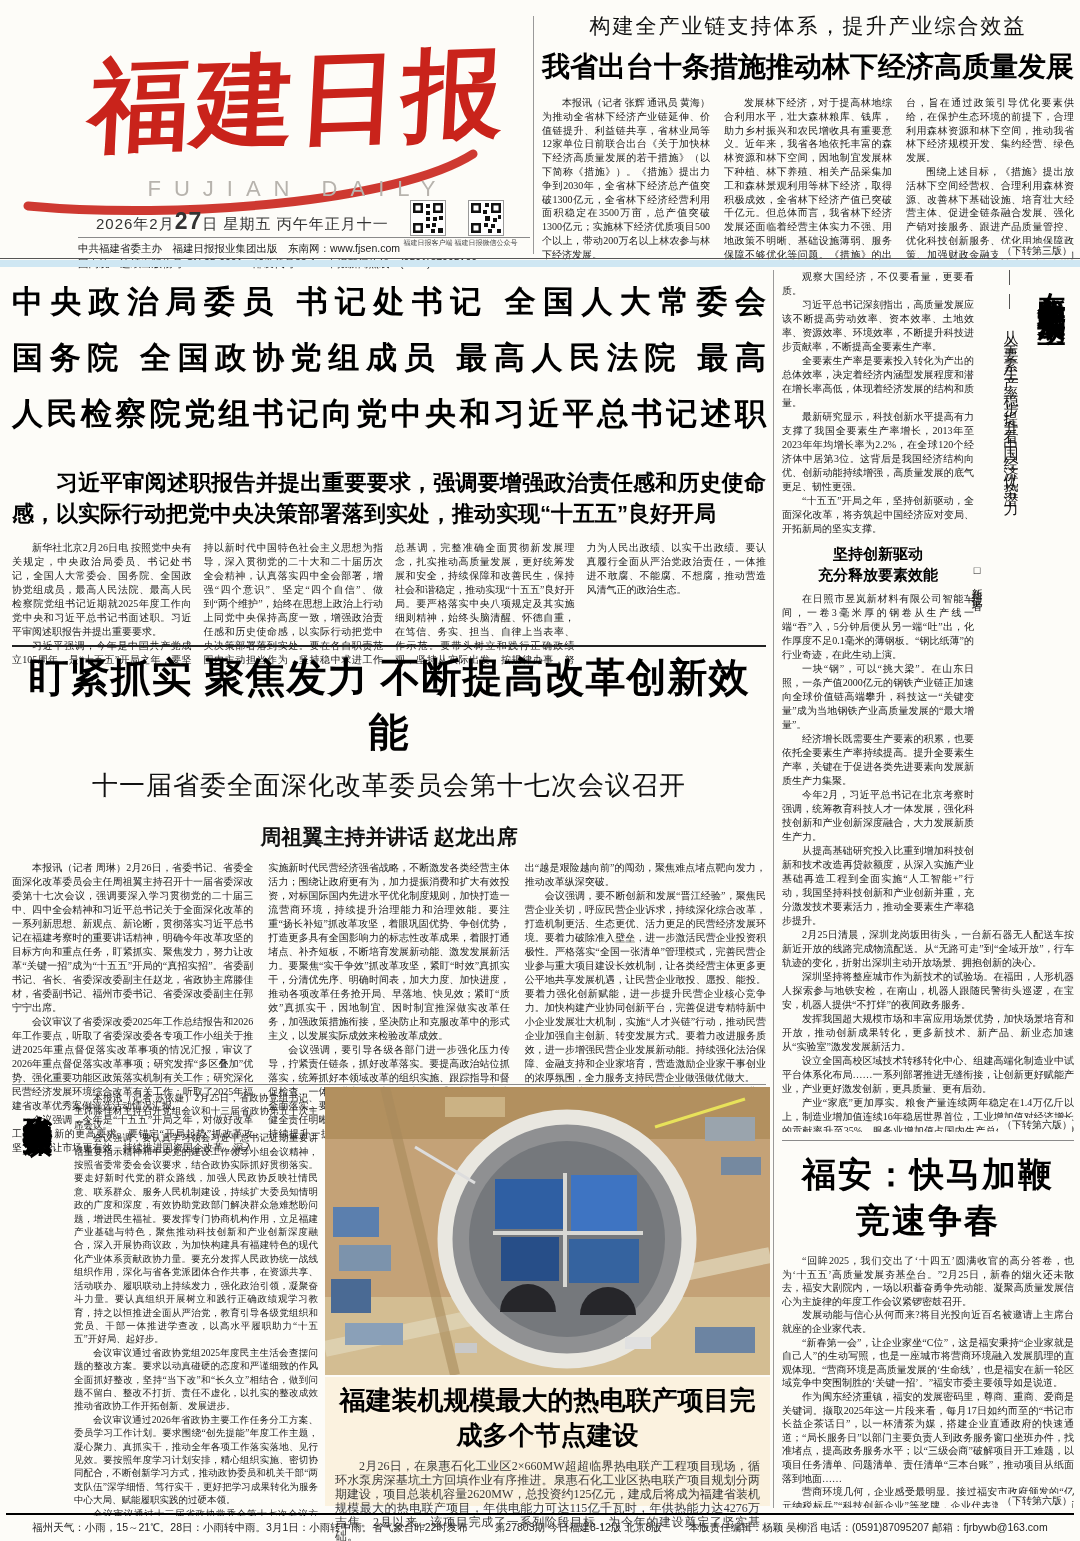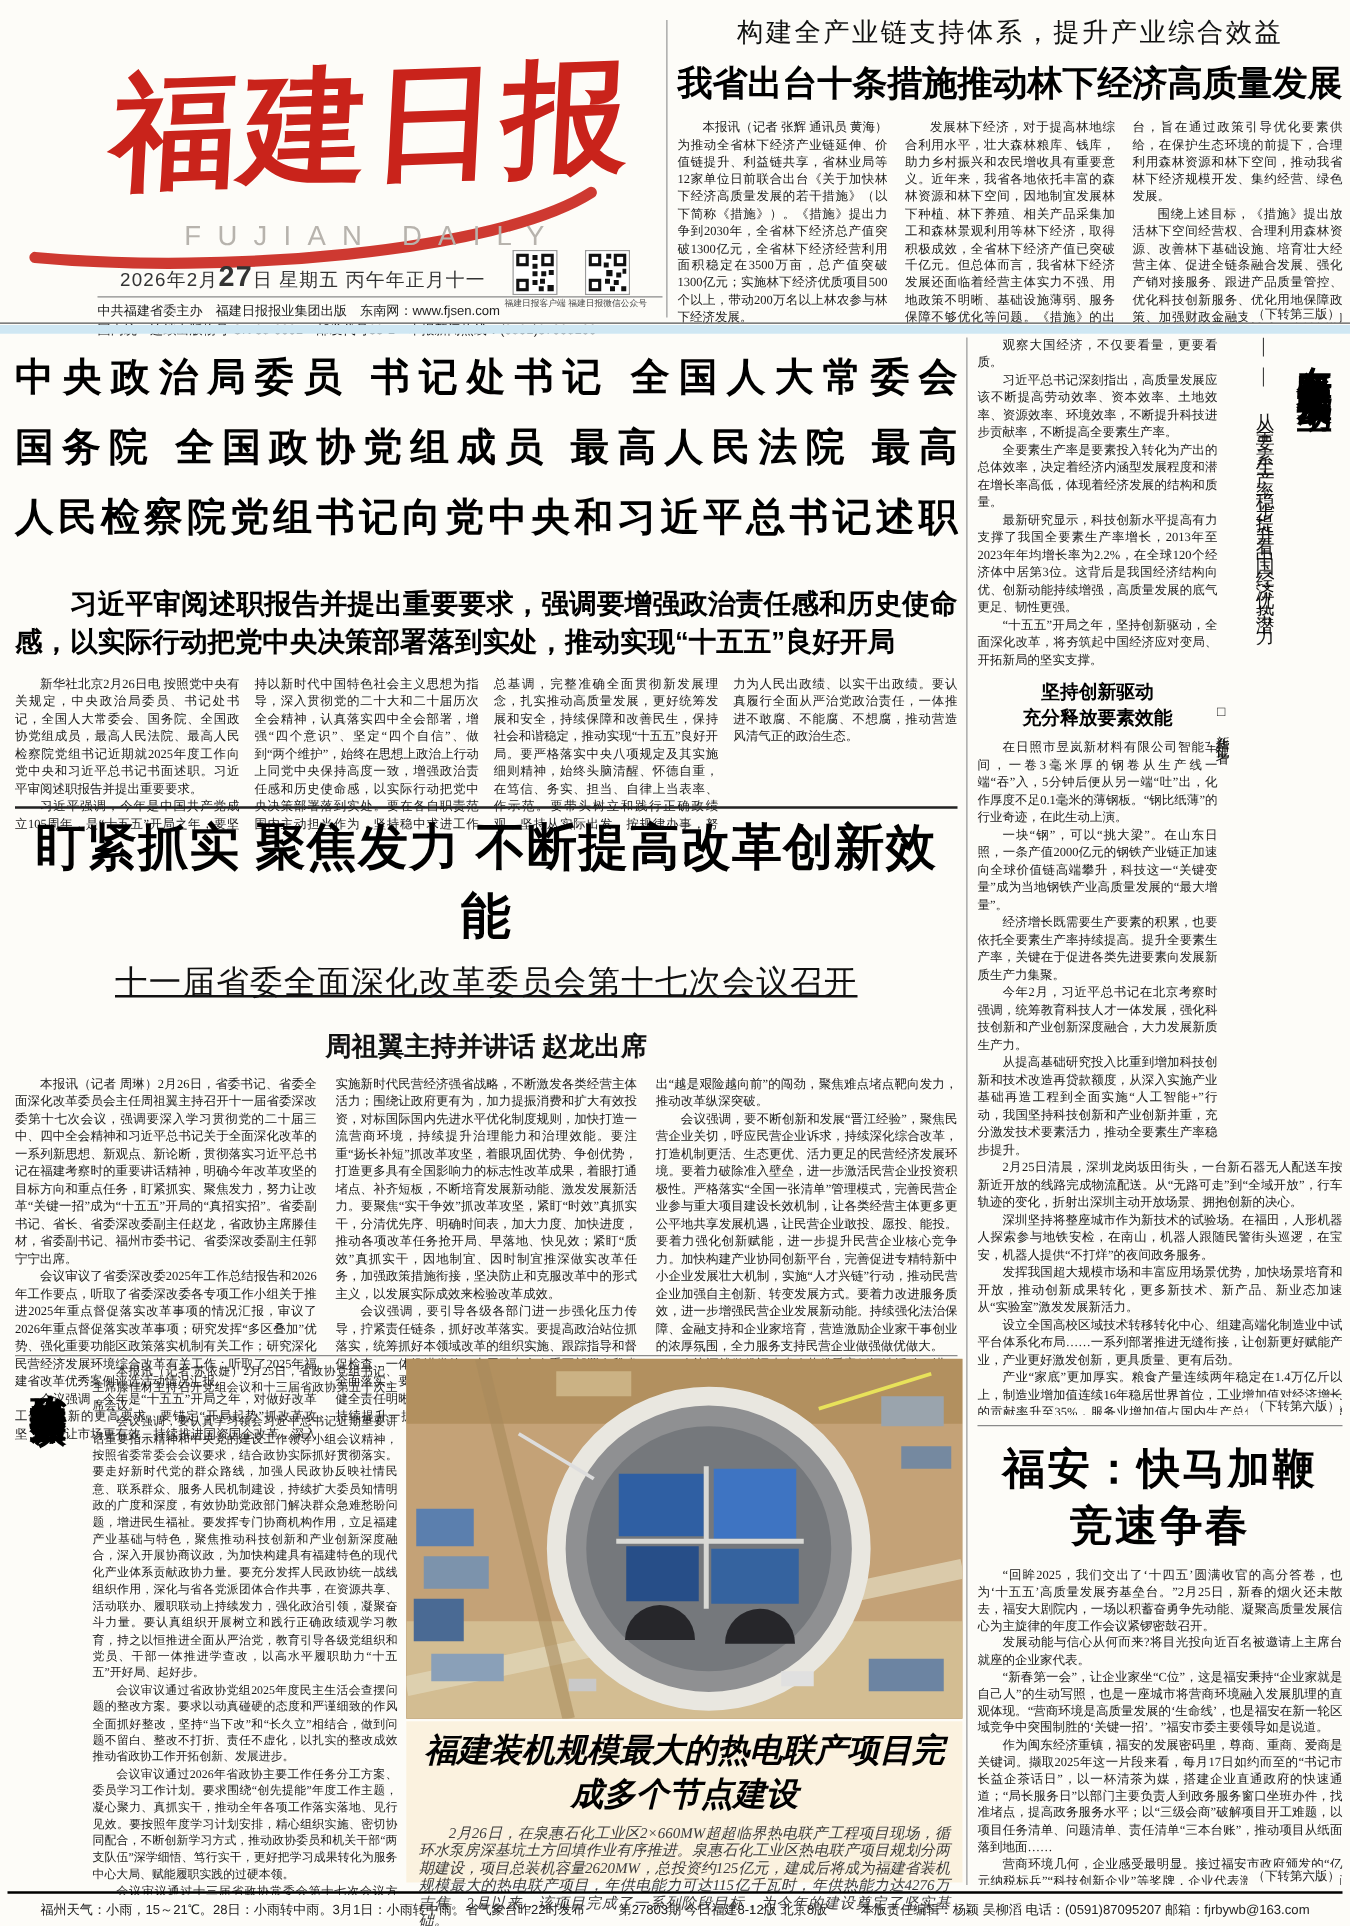--- a/index.html
+++ b/index.html
@@ -49,21 +49,21 @@
                font-family:"Liberation Sans", sans-serif; font-size:31px; line-height:56px; }
   .lead-sub { margin-top:25px; font-size:22px; line-height:31px; font-weight:700; text-indent:2em;
               font-family:"Liberation Sans", sans-serif; color:#000; text-align:justify; }
   .lead-body { position:relative; margin-top:12px; height:126px; column-count:4; column-gap:12px;
                column-fill:auto; font-size:10px; line-height:14px; text-align:justify; overflow:hidden; }
 
   
   #reform-story { left:12px; top:650px; width:754px; height:432px; }
   .reform-headline { text-align:center; font-size:40px; font-weight:900; color:#000;
                      font-family:"Liberation Sans", sans-serif; letter-spacing:1px; }
-  .reform-sub1 { margin-top:8px; text-align:center; font-size:26px; color:#111; letter-spacing:1px;text-decoration:underline; }
+  .reform-sub1 { margin-top:8px; text-align:center; font-size:26px; color:#111; letter-spacing:1px; }
   .reform-sub2 { margin-top:20px; text-align:center; font-size:21px; font-weight:700; color:#111; }
   .reform-body { margin-top:10px; height:304px; column-count:3; column-gap:15px; column-fill:auto;
                  font-size:10px; line-height:14px; text-align:justify; overflow:hidden; }
 
   
   #zx-story { left:12px; top:1092px; width:306px; height:424px; overflow:hidden; }
   .zx-headline { float:left; writing-mode:vertical-rl; font-size:29px; font-weight:900; line-height:52px;
                  height:420px; letter-spacing:1px; font-family:"Liberation Sans", sans-serif;
                  color:#000; margin-right:10px; }
   .zx-body { font-size:9.5px; line-height:13.4px; text-align:justify; }
@@ -248,21 +248,21 @@
       <line x1="240" y1="86" x2="240" y2="200" stroke="#d8d8d4" stroke-width="4"></line>
       <path d="M175,225 a28,28 0 0,1 56,0 z" fill="#26262a"></path>
       <path d="M255,228 a28,28 0 0,1 56,0 z" fill="#26262a"></path>
       <line x1="330" y1="40" x2="420" y2="12" stroke="#e8e25a" stroke-width="3"></line>
       <line x1="90" y1="60" x2="150" y2="96" stroke="#dddddd" stroke-width="3"></line>
       <rect x="300" y="250" width="26" height="12" fill="#e0e0e0"></rect>
       <rect x="130" y="256" width="22" height="10" fill="#c9c9c9"></rect>
     </svg>
   </div>
 
-  <div id="caption-block" class="abs" style="background: rgb(251, 242, 223); font-style: italic;">
+  <div id="caption-block" class="abs" style="background: rgb(251, 242, 223);">
     <div class="caption-title">福建装机规模最大的热电联产项目完成多个节点建设</div>
     <div class="caption-text">2月26日，在泉惠石化工业区2×660MW超超临界热电联产工程项目现场，循环水泵房深基坑土方回填作业有序推进。泉惠石化工业区热电联产项目规划分两期建设，项目总装机容量2620MW，总投资约125亿元，建成后将成为福建省装机规模最大的热电联产项目，年供电能力可达115亿千瓦时，年供热能力达4276万吉焦。2月以来，该项目完成了一系列阶段目标，为今年的建设奠定了坚实基础。</div>
     <div class="caption-credit">本报记者 戴敏 通讯员 吴秀娜 摄影报道</div>
   </div>
 
   <div class="rule-v" style="left:773px; top:270px; height:1238px;"></div>
 
   <div id="tfp-story" class="abs">
     <div class="tfp-float">
       <div class="tfp-subtitle">——从全要素生产率稳步提升看中国经济优势潜力</div>

